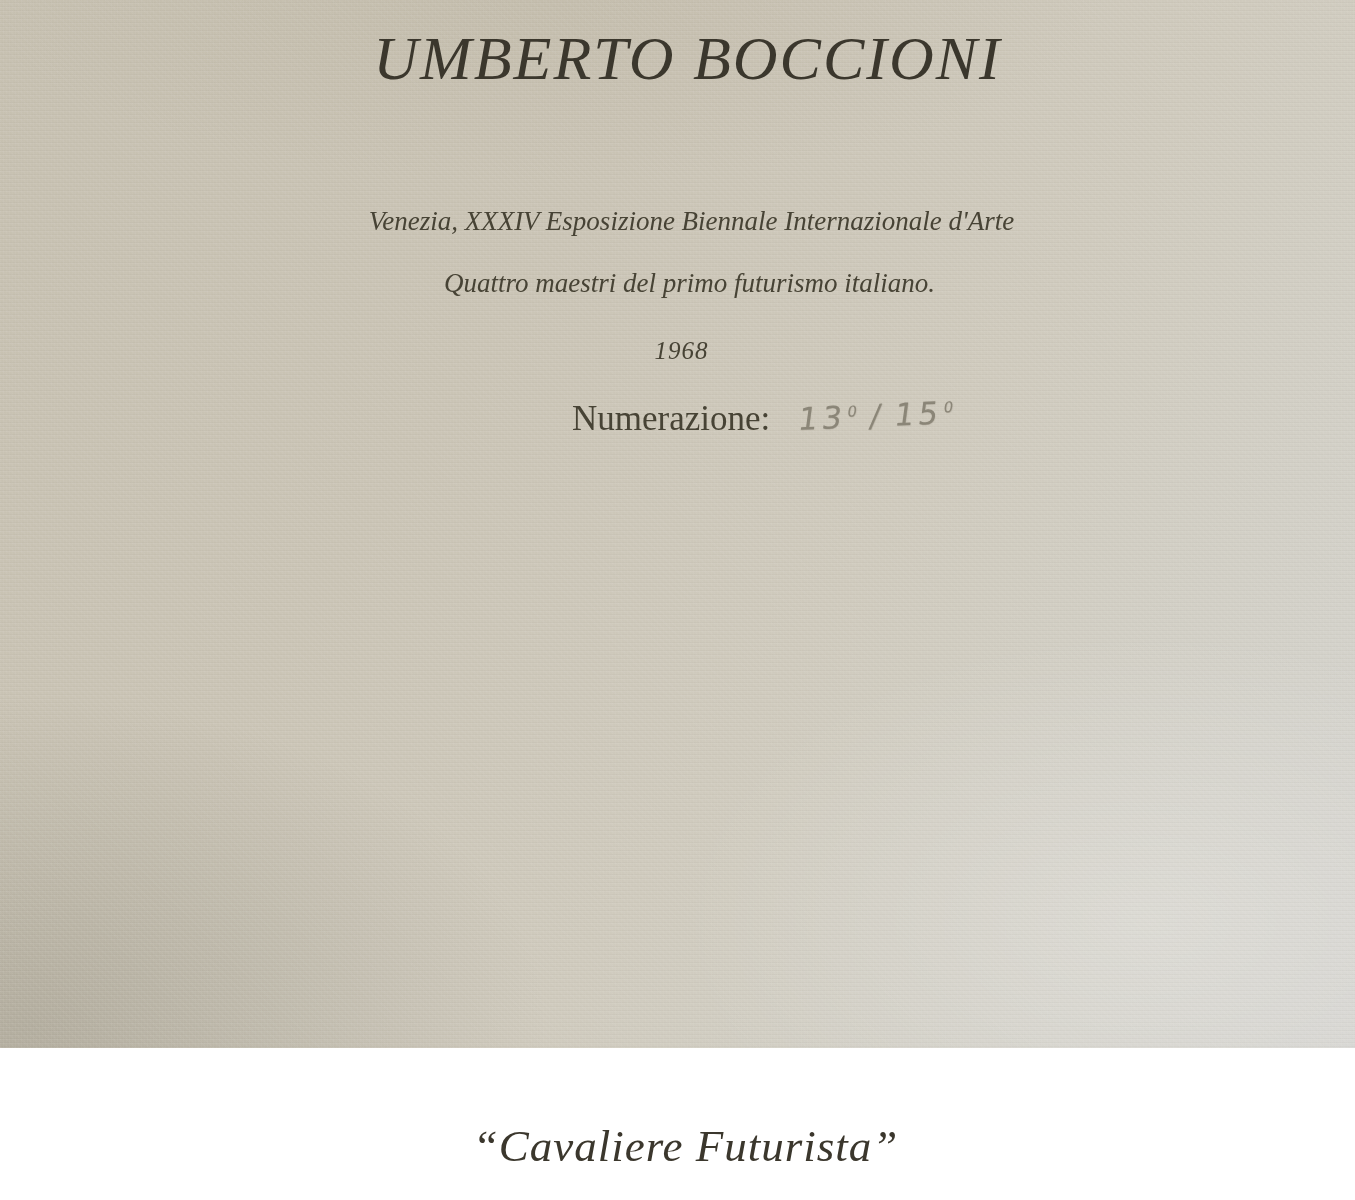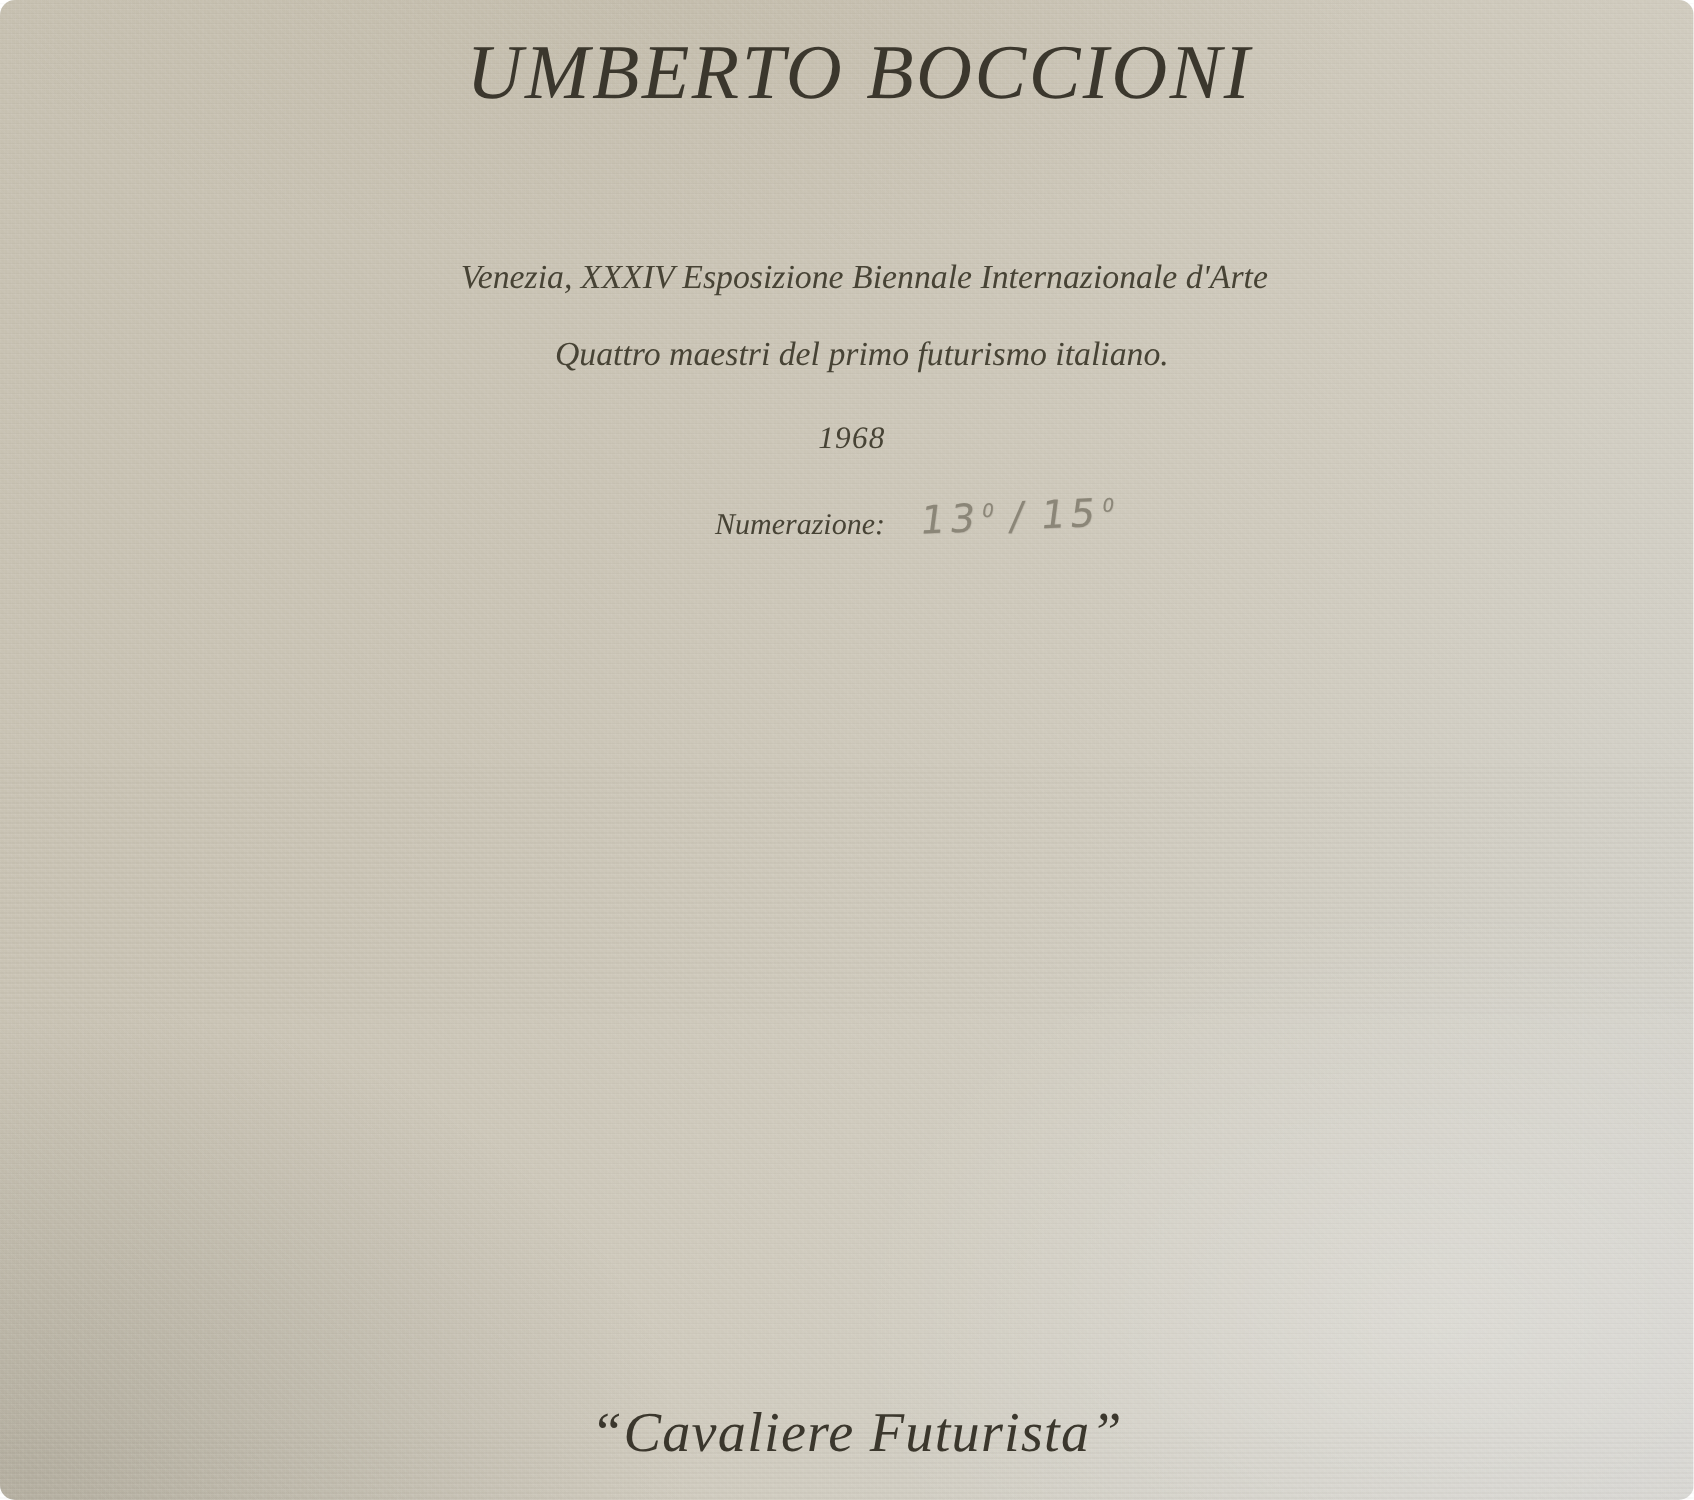--- a/index.html
+++ b/index.html
@@ -7,32 +7,31 @@
     padding: 0;
     width: 1355px;
     height: 1200px;
     overflow: hidden;
     font-family: "Liberation Serif", serif;
   }
 
   .page {
     position: relative;
     width: 1355px;
-    height: 1200px;
+    height: 1048px;
     background:
       radial-gradient(60% 25% at 40% 0%, rgba(164, 152, 128, 0.14), transparent 70%),
       radial-gradient(55% 45% at 2% 98%, rgba(96, 92, 79, 0.22), transparent 70%),
       radial-gradient(50% 40% at 85% 88%, rgba(255, 255, 255, 0.20), transparent 70%),
       linear-gradient(125deg,
         var(--paper-warm, #c6c0b0) 0%,
         #cac4b5 35%,
         #cfcabd 60%,
         #d3d1c9 85%,
         var(--paper-light, #d5d4d0) 100%);
-    border-radius: 12px;
   }
 
   
   .texture {
     position: absolute;
     inset: 0;
     pointer-events: none;
     background:
       repeating-linear-gradient(0deg,
         rgba(255, 255, 255, 0.055) 0 1px,
@@ -89,22 +88,21 @@
   .numbering-row {
     position: absolute;
     top: 399px;
     left: 572px;
     display: flex;
     align-items: baseline;
     gap: 26px;
   }
 
   .numbering-label {
-    font-style: italic;
-    font-size: 24px;
+    font-size: 35px;
     color: var(--ink-soft, #474335);
     white-space: nowrap;
   }
 
   .handwriting {
     font-family: "DejaVu Sans", sans-serif;
     font-size: 31px;
     color: var(--pencil, #8b8678);
     letter-spacing: 4px;
     transform: rotate(-2.5deg) skewX(-10deg);

